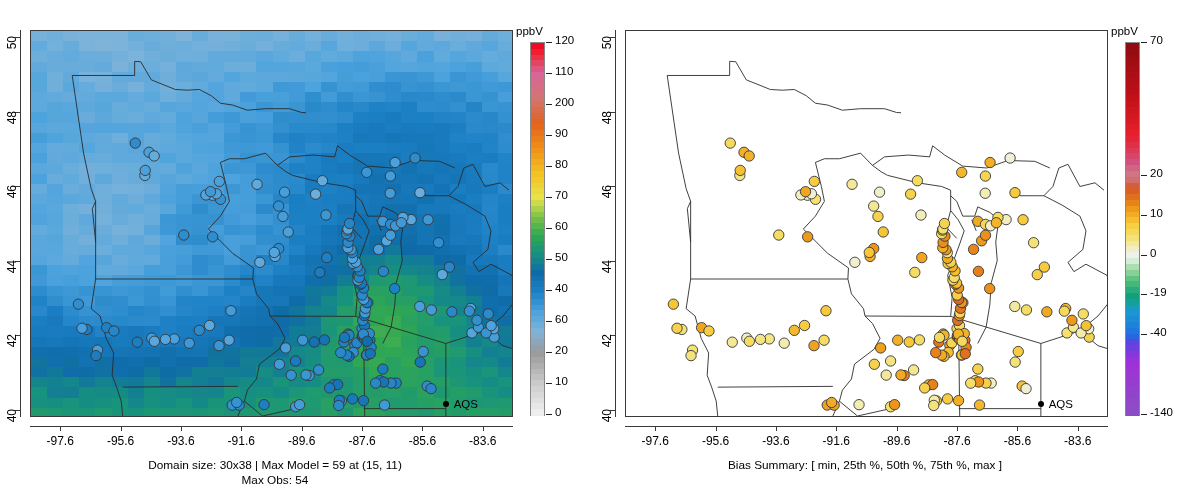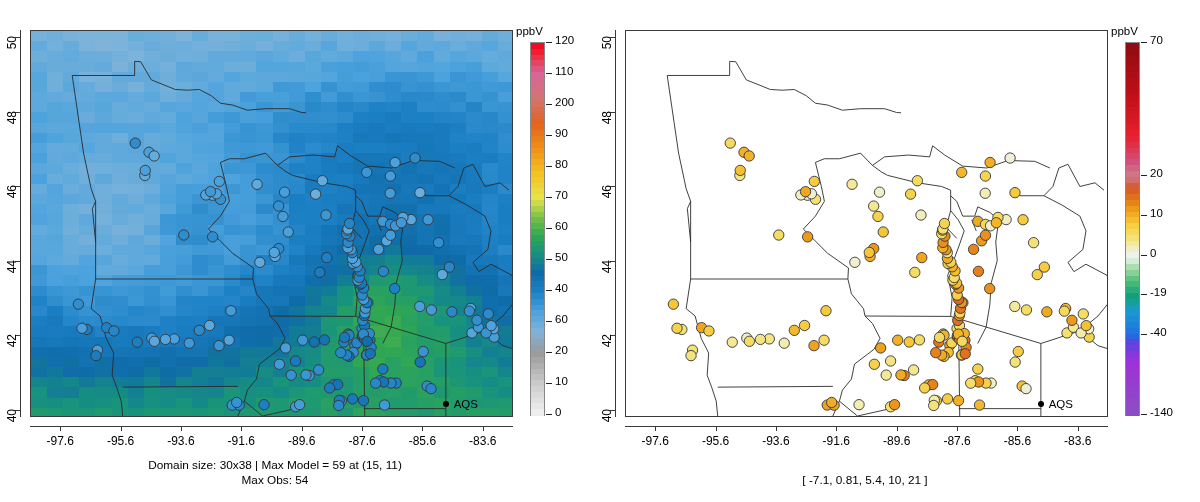--- a/index.html
+++ b/index.html
@@ -1863,16 +1863,16 @@
           <div class="cbar-label" style="left:25px;top:246.6px;">0</div>
           <div class="cbar-tick" style="left:16px;top:214.7px;"></div>
           <div class="cbar-label" style="left:25px;top:206.7px;">10</div>
           <div class="cbar-tick" style="left:16px;top:174.8px;"></div>
           <div class="cbar-label" style="left:25px;top:166.8px;">20</div>
           <div class="cbar-tick" style="left:16px;top:42.0px;"></div>
           <div class="cbar-label" style="left:25px;top:34.0px;">70</div>
         </div>
     </div>
 
-    <div class="caption cap2">[ -7.1,  0.81,  5.4,  10,  21 ]</div>
+    <div class="caption cap1">Bias Summary: [ min, 25th %, 50th %, 75th %, max ]</div>
   </div>
 
 </div>
 
 </body></html>

